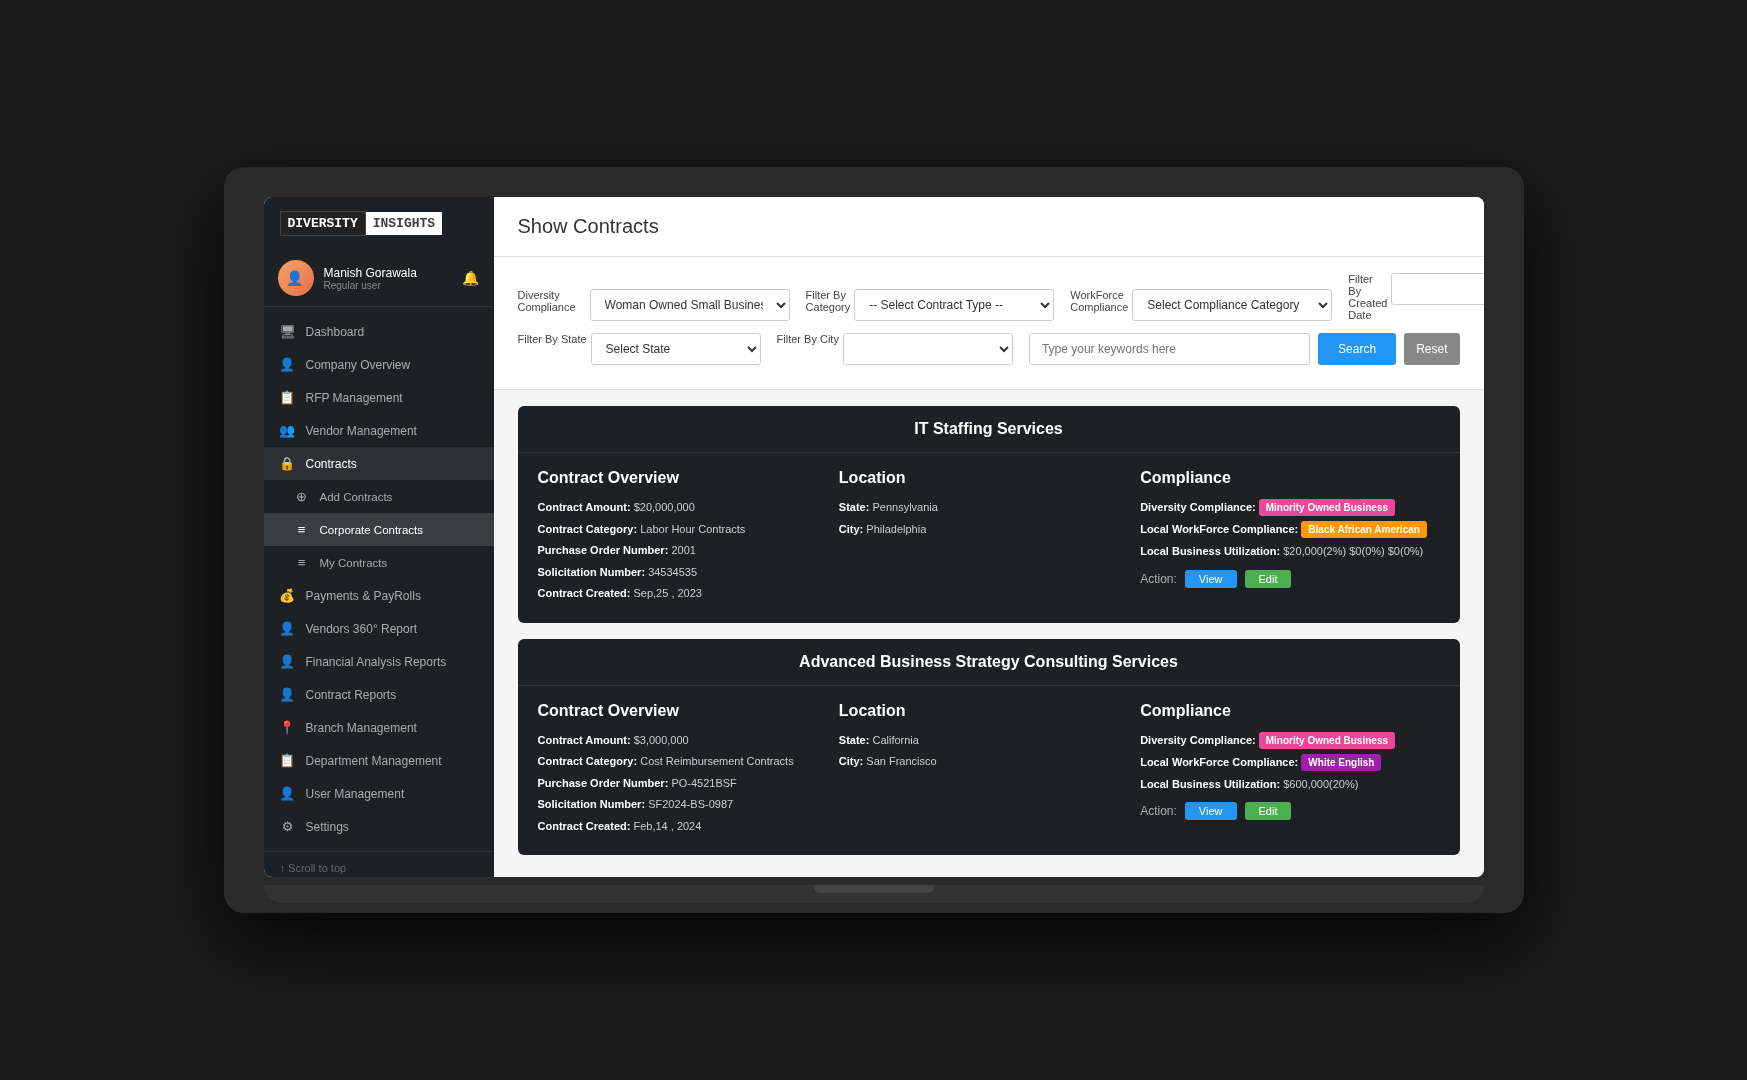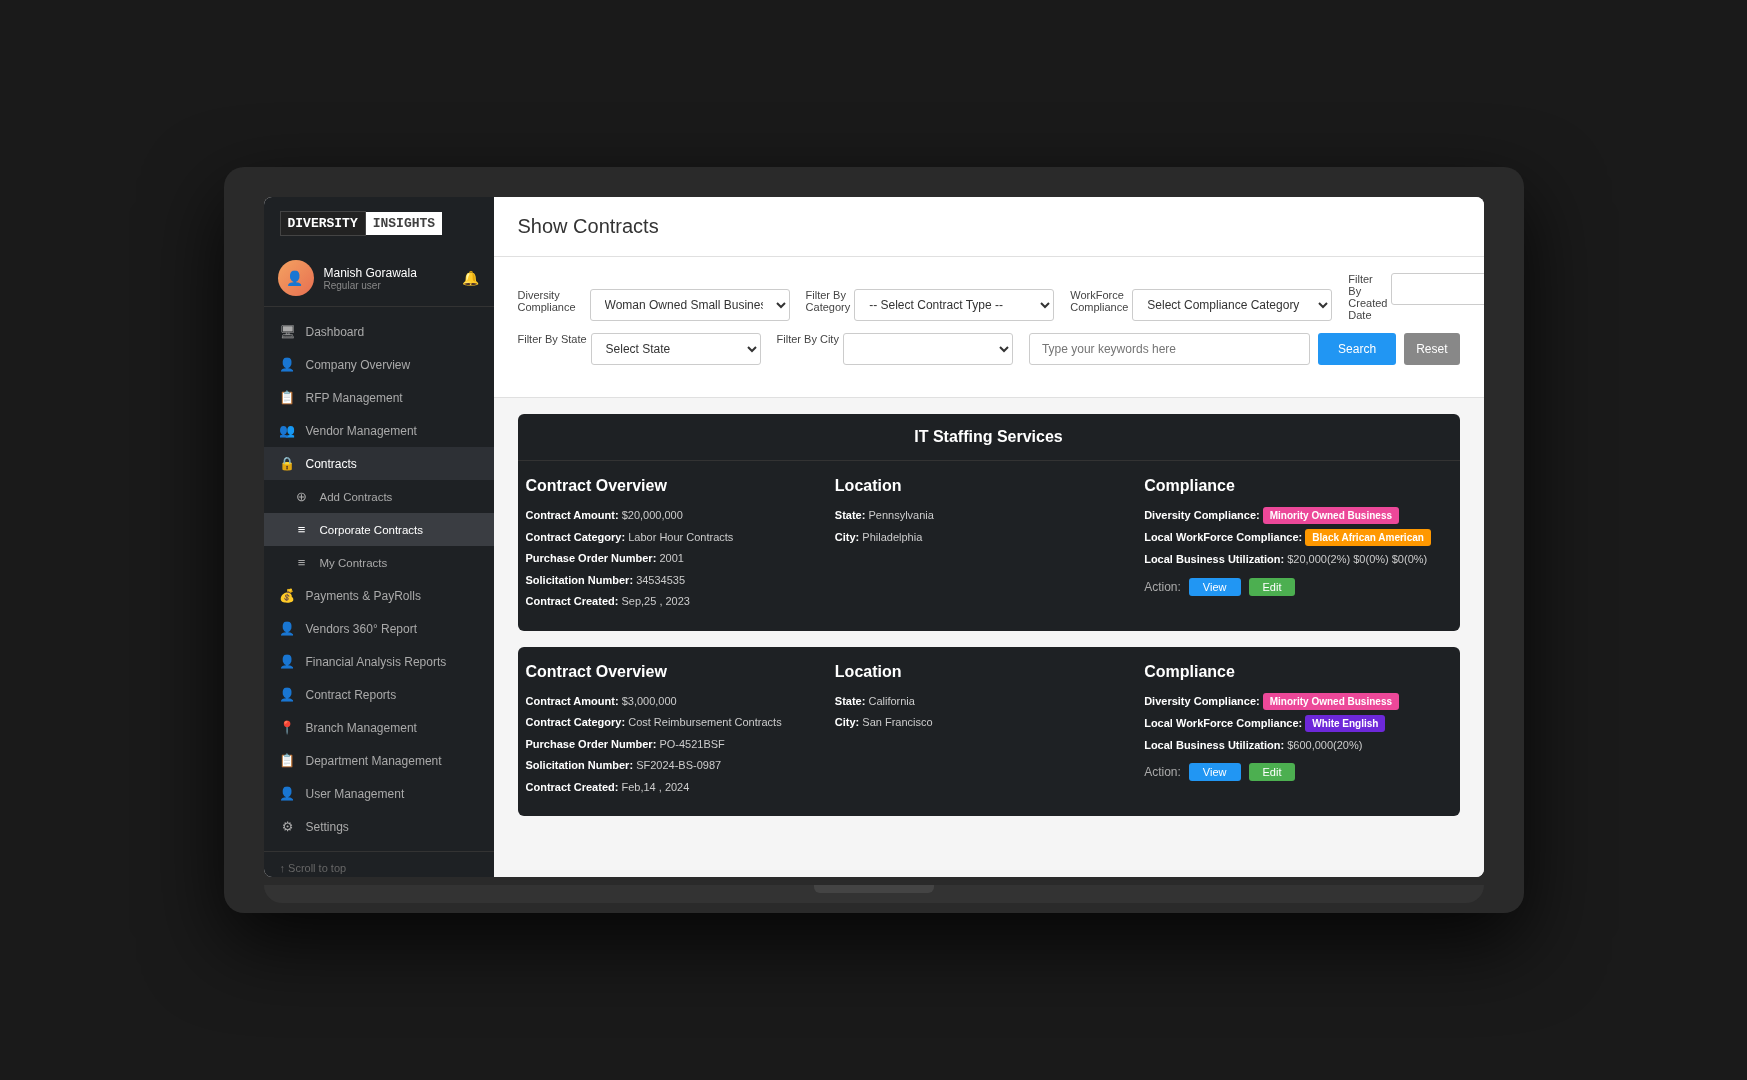--- a/index.html
+++ b/index.html
@@ -153,21 +153,21 @@
       background: #fff;
       padding: 16px 24px;
       border-bottom: 1px solid #e0e0e0;
     }
     .filter-row {
       display: flex;
       gap: 16px;
       margin-bottom: 12px;
       align-items: flex-end;
     }
-    .filter-row:last-child { margin-bottom: 16px; }
+    .filter-row:last-child { margin-bottom: 8px; }
     .filter-group {
       display: flex;
       flex-direction: row;
       gap: 4px;
     }
     .filter-label {
       font-size: 11px;
       color: #444;
       font-weight: 500;
     }
@@ -238,21 +238,21 @@
       text-align: center;
       padding: 14px;
       font-size: 16px;
       font-weight: 600;
       color: #fff;
       border-bottom: 1px solid #333;
     }
     .contract-card-body {
       display: grid;
       grid-template-columns: 1fr 1fr 1fr;
-      padding: 16px 8px;
+      padding: 16px 20px;
       gap: 2px;
     }
     .contract-section-title {
       font-size: 16px;
       font-weight: 600;
       margin-bottom: 12px;
       color: #fff;
     }
     .contract-detail {
       font-size: 11px;
@@ -268,21 +268,21 @@
     .badge {
       display: inline-block;
       padding: 1px 7px;
       border-radius: 3px;
       font-size: 10px;
       font-weight: 600;
       color: #fff;
     }
     .badge-green { background: #ec4899; }
     .badge-orange { background: #ff9800; }
-    .badge-blue { background: #6d28d9; }
+    .badge-blue { background: #a21caf; }
 
     .action-row {
       margin-top: 10px;
       display: flex;
       align-items: center;
       gap: 8px;
     }
     .action-label {
       font-size: 12px;
       color: #aaa;
@@ -507,20 +507,21 @@
               <div class="action-row">
                 <span class="action-label">Action:</span>
                 <button class="btn-view">View</button>
                 <button class="btn-edit">Edit</button>
               </div>
             </div>
           </div>
         </div>
 
         <div class="contract-card">
+          <div class="contract-card-title">Advanced Business Strategy Consulting Services</div>
           <div class="contract-card-body">
 
             <div>
               <div class="contract-section-title">Contract Overview</div>
               <div class="contract-detail">
                 <strong>Contract Amount:</strong> <span>$3,000,000</span>
               </div>
               <div class="contract-detail">
                 <strong>Contract Category:</strong> <span>Cost Reimbursement Contracts</span>
               </div>

